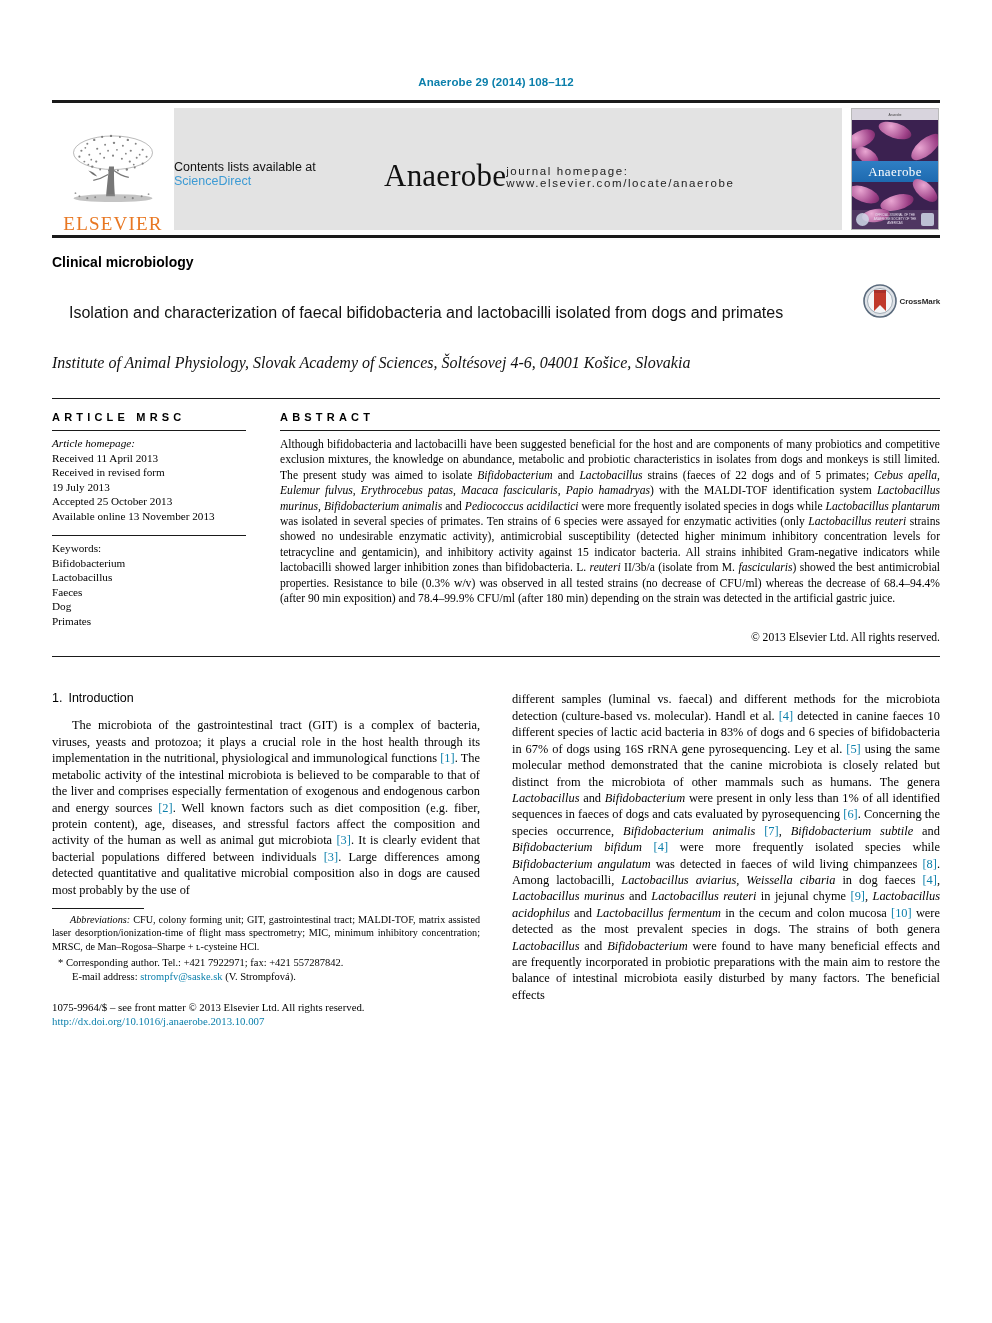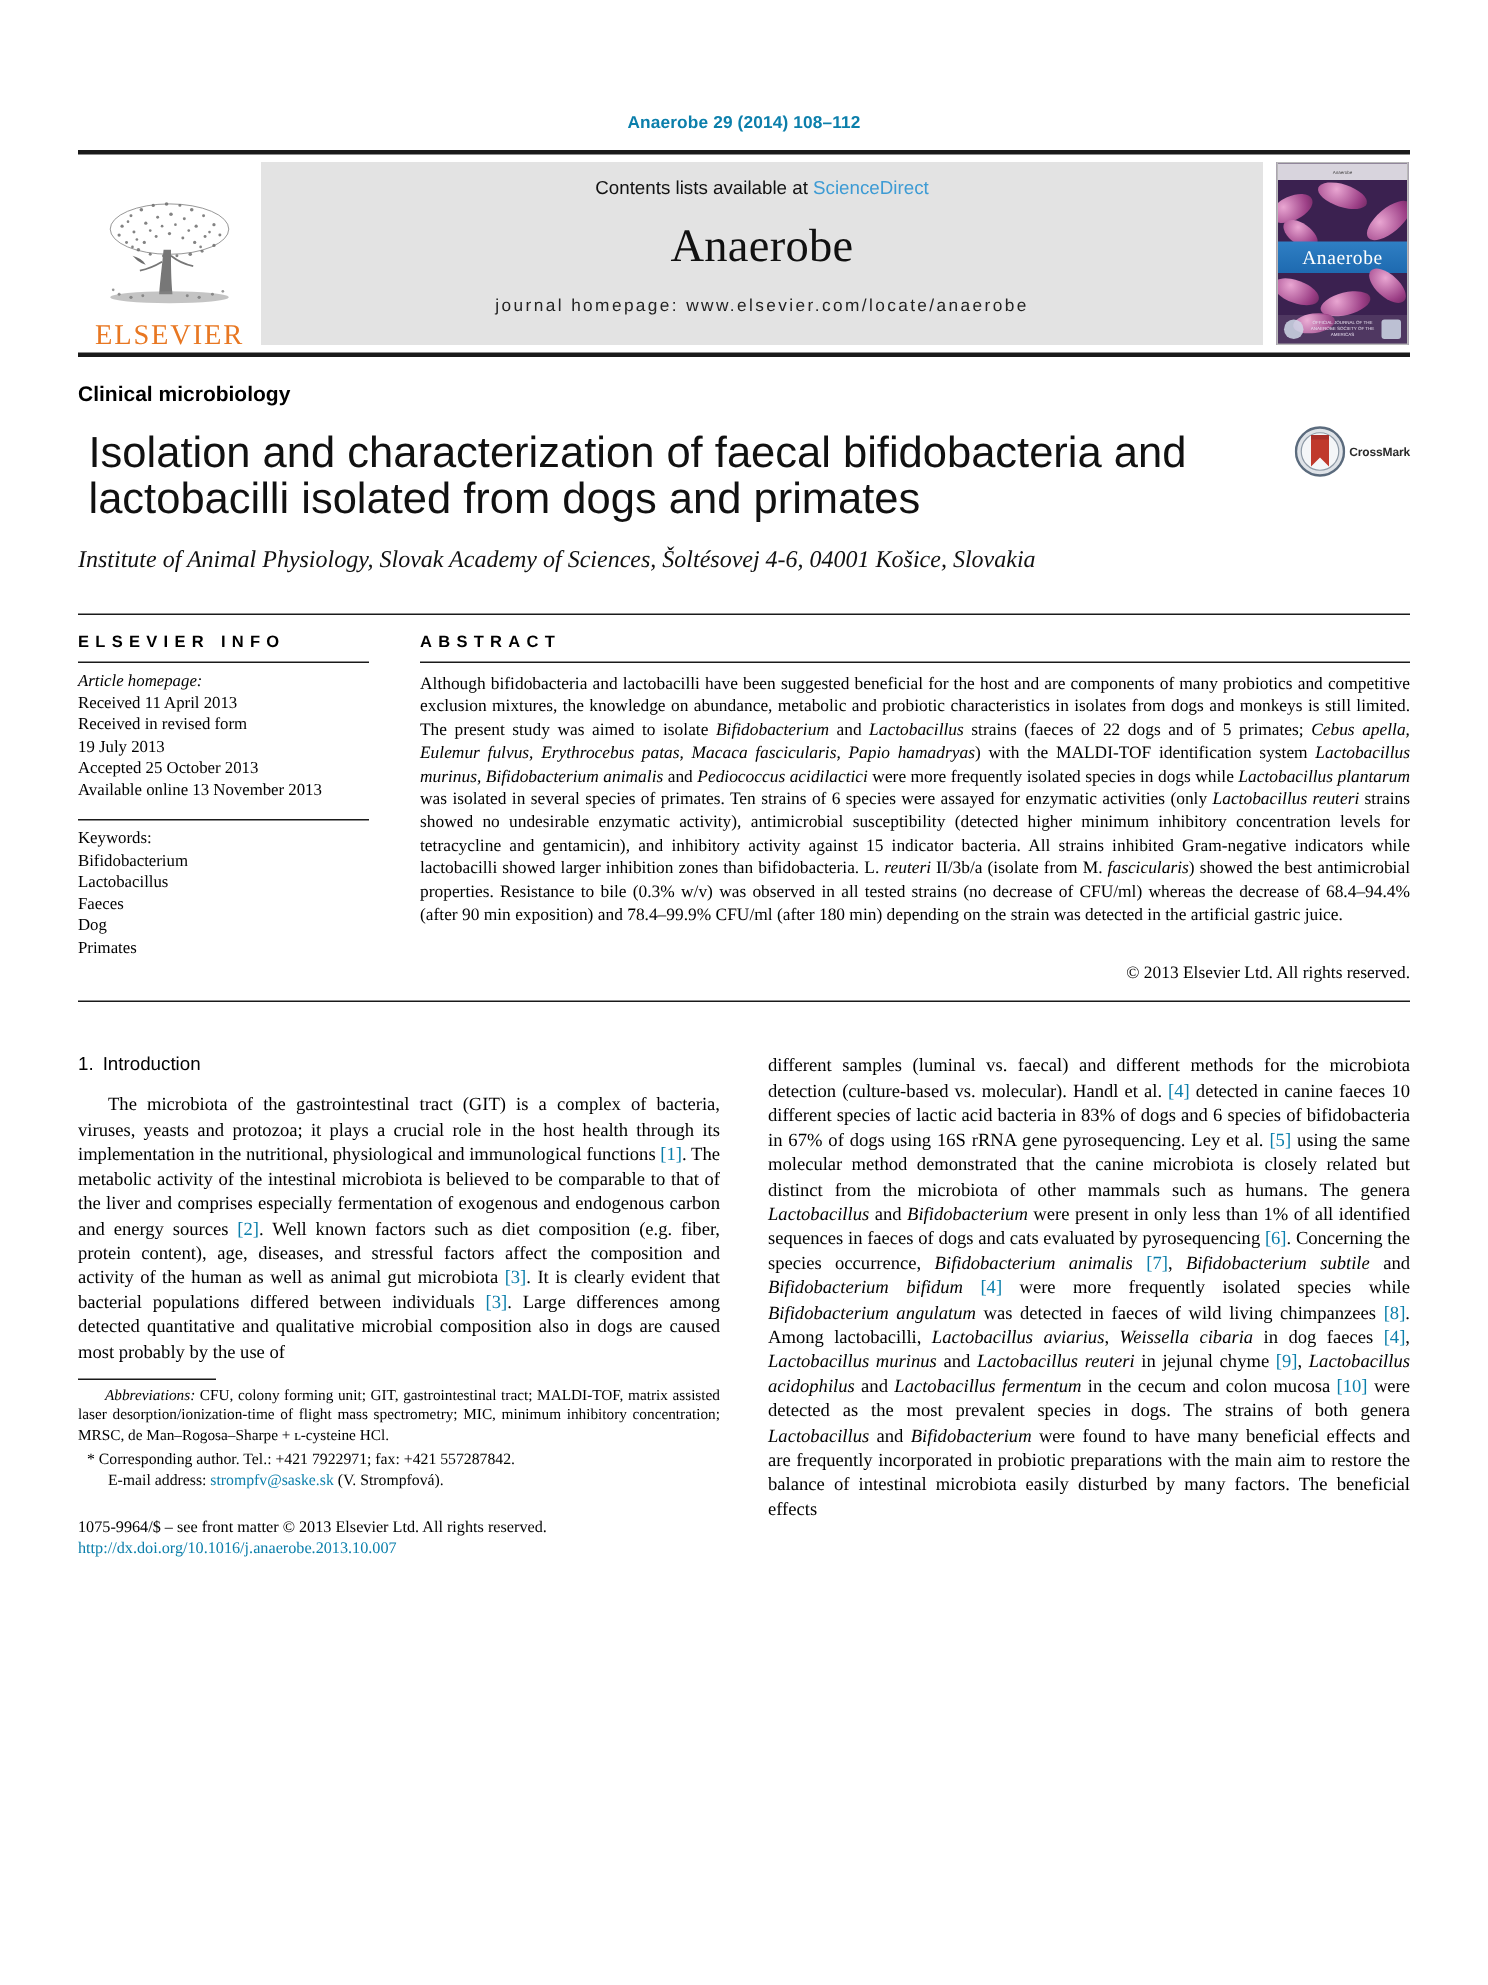--- a/index.html
+++ b/index.html
@@ -62,21 +62,20 @@
     font-size: 19px;
     letter-spacing: 1.2px;
     margin-top: 1px;
     white-space: nowrap;
   }
   .journal-band {
     flex: 1 1 auto;
     background: #e3e3e3;
     margin: 5px 0 5px 0;
     display: flex;
-    flex-direction: column;
     align-items: center;
     justify-content: flex-start;
     position: relative;
   }
   .contents-line {
     font-family: "Liberation Sans", sans-serif;
     font-size: 12.5px;
     color: #111;
     margin-top: 10px;
   }
@@ -164,25 +163,25 @@
     margin-top: 16px;
   }
   .title-row {
     display: flex;
     align-items: flex-start;
     margin-top: 10px;
   }
   .title {
     flex: 1 1 auto;
     font-family: "Liberation Sans", sans-serif;
-    font-size: 29px;
+    font-size: 16px;
     line-height: 31px;
     font-weight: normal;
     color: #111;
-    margin: 7px;
+    margin: 17px;
     padding-right: 14px;
   }
   .crossmark {
     flex: 0 0 auto;
     display: flex;
     align-items: center;
     margin-top: 4px;
   }
   .crossmark-text {
     font-family: "Liberation Sans", sans-serif;
@@ -454,21 +453,21 @@
       </svg>
       <span class="crossmark-text">CrossMark</span>
     </div>
   </div>
 
   <div class="affiliation">Institute of Animal Physiology, Slovak Academy of Sciences, Šoltésovej 4-6, 04001 Košice, Slovakia</div>
 
   <div class="info-abstract">
 
     <div class="col-info">
-      <div class="hdr">ELSEVIER INFO</div>
+      <div class="hdr">ARTICLE MRSC</div>
       <div class="rule-thin"></div>
       <div class="info-block">
         <div class="ital">Article homepage:</div>
         <div>Received 11 April 2013</div>
         <div>Received in revised form</div>
         <div>19 July 2013</div>
         <div>Accepted 25 October 2013</div>
         <div>Available online 13 November 2013</div>
       </div>
       <div class="rule-thick" style="margin-top:12px;"></div>

